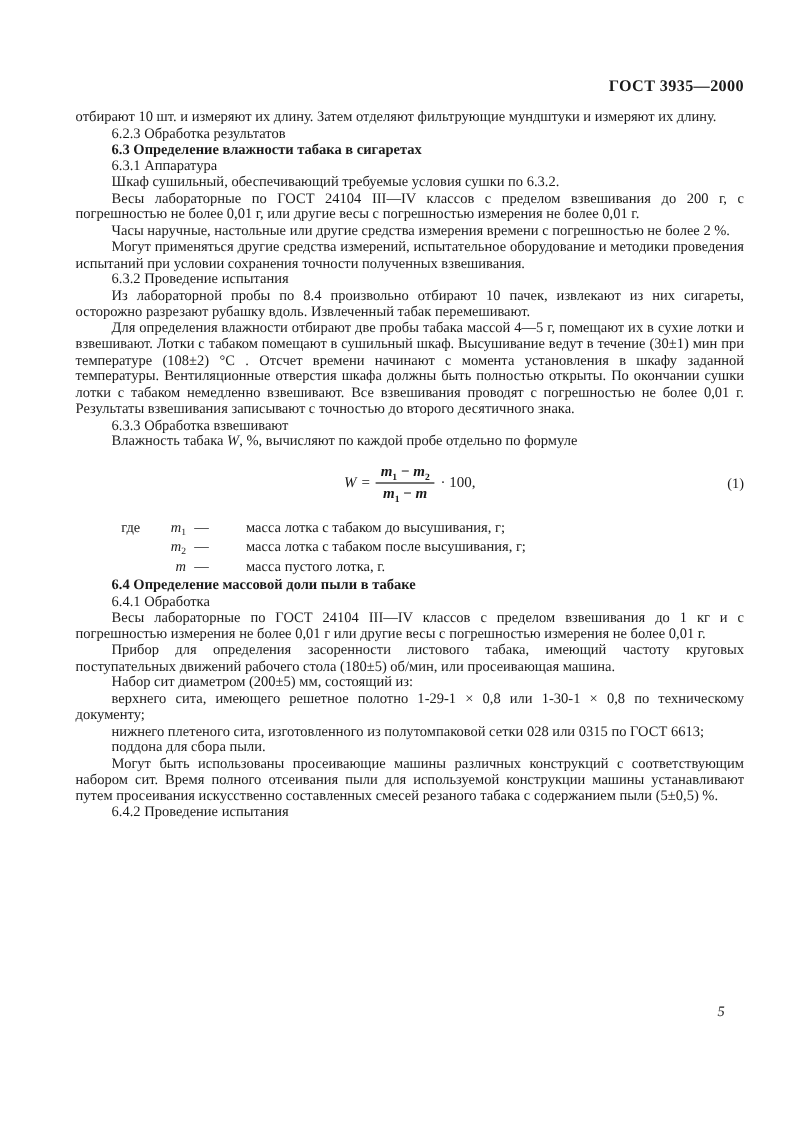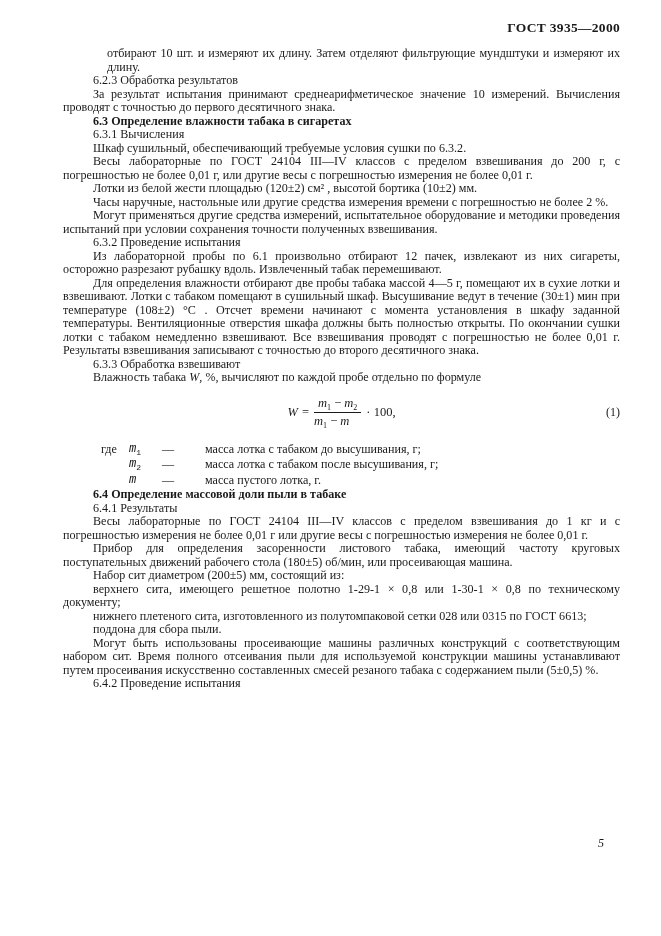--- a/index.html
+++ b/index.html
@@ -5,39 +5,39 @@
   html, body { margin: 0; padding: 0; }
   body {
     width: 661px; height: 936px;
     background: #ffffff;
     position: relative;
     overflow: hidden;
     font-family: "Liberation Serif", "DejaVu Serif", serif;
   }
   .page {
     position: absolute; inset: 0;
-    padding: 20px 41px 0 63px;
+    padding: 64px 41px 0 63px;
     color: #1a1a1a;
     box-sizing: border-box;
   }
   .doc-header {
     text-align: right;
     font-weight: 700;
     font-size: 13.5px;
     letter-spacing: 0.3px;
     margin-bottom: 11px;
   }
   .para {
     font-size: 12.1px;
     line-height: 13.5px;
     text-align: justify;
     text-indent: 30px;
     margin: 0;
   }
-  .para.noindent { text-indent: 0; margin-left: 44px; }
+  .para.noindent { text-indent: 0; }
   .para.bold { font-weight: 700; }
   .math-var { font-style: italic; }
   .msub {
     font-size: 8px;
     position: relative;
     top: 3px;
     font-style: normal;
   }
   
   .formula-row {
@@ -47,72 +47,71 @@
     justify-content: center;
     align-items: center;
     font-size: 12.5px;
     line-height: 1.1;
   }
   .formula-inline { display: flex; align-items: center; }
   .f-lhs { margin-right: 4px; }
   .f-eq { margin-right: 5px; }
   .fraction {
     display: inline-block;
-    text-align: left;
+    text-align: center;
     vertical-align: middle;
     margin-right: 5px;
+    font-weight: bold;
   }
   .frac-num {
     display: block;
     border-bottom: 1px solid #1a1a1a;
     padding: 0 4px 2px 4px;
   }
   .frac-den { display: block; padding-top: 2px; }
   .eq-number {
     position: absolute;
     right: 0;
     top: 50%;
     transform: translateY(-50%);
     font-size: 12px;
   }
   
   .defs { font-size: 12.1px; line-height: 14.4px; }
   .def-line { display: flex; padding-left: 38px; }
   .def-prefix { width: 28px; }
-  .def-var { width: 26px; text-align: left; font-style: italic; font-family: Liberation Mono, monospace; }
+  .def-var { width: 26px; text-align: right; font-style: italic; }
   .def-dash { width: 26px; text-align: center; }
   .def-text { flex: 1; margin-left: 24px; }
   .page-number {
     position: absolute;
     top: 836px;
     right: 57px;
     font-size: 12px;
     font-style: italic;
     color: #1a1a1a;
   }
 </style>
 </head>
 <body>
 
 <div class="page">
 
   <div class="doc-header">ГОСТ 3935—2000</div>
 
   <p class="para noindent">отбирают 10 шт. и измеряют их длину. Затем отделяют фильтрующие мундштуки и измеряют их длину.</p>
   <p class="para">6.2.3 Обработка результатов</p>
-  <p class="para">За результат испытания принимают среднеарифметическое значение 10 измерений. Вычисления проводят с точностью до первого десятичного знака.</p>
   <p class="para bold">6.3 Определение влажности табака в сигаретах</p>
-  <p class="para">6.3.1 Вычисления</p>
+  <p class="para">6.3.1 Аппаратура</p>
   <p class="para">Шкаф сушильный, обеспечивающий требуемые условия сушки по 6.3.2.</p>
   <p class="para">Весы лабораторные по ГОСТ 24104 III—IV классов с пределом взвешивания до 200 г, с погрешностью не более 0,01 г, или другие весы с погрешностью измерения не более 0,01 г.</p>
-  <p class="para">Лотки из белой жести площадью (120±2) см² , высотой бортика (10±2) мм.</p>
   <p class="para">Часы наручные, настольные или другие средства измерения времени с погрешностью не более 2 %.</p>
   <p class="para">Могут применяться другие средства измерений, испытательное оборудование и методики проведения испытаний при условии сохранения точности полученных взвешивания.</p>
   <p class="para">6.3.2 Проведение испытания</p>
-  <p class="para">Из лабораторной пробы по 6.1 произвольно отбирают 12 пачек, извлекают из них сигареты, осторожно разрезают рубашку вдоль. Извлеченный табак перемешивают.</p>
+  <p class="para">Из лабораторной пробы по 8.4 произвольно отбирают 10 пачек, извлекают из них сигареты, осторожно разрезают рубашку вдоль. Извлеченный табак перемешивают.</p>
   <p class="para">Для определения влажности отбирают две пробы табака массой 4—5 г, помещают их в сухие лотки и взвешивают. Лотки с табаком помещают в сушильный шкаф. Высушивание ведут в течение (30±1) мин при температуре (108±2) °С . Отсчет времени начинают с момента установления в шкафу заданной температуры. Вентиляционные отверстия шкафа должны быть полностью открыты. По окончании сушки лотки с табаком немедленно взвешивают. Все взвешивания проводят с погрешностью не более 0,01 г. Результаты взвешивания записывают с точностью до второго десятичного знака.</p>
   <p class="para">6.3.3 Обработка взвешивают</p>
 
   <p class="para"><span>Влажность табака </span><span class="math-var">W</span><span>, %, вычисляют по каждой пробе отдельно по формуле</span></p>
 
   <div class="formula-row">
     <div class="formula-inline">
       <span class="f-lhs math-var">W</span>
       <span class="f-eq">=</span>
       <span class="fraction">
@@ -139,21 +138,21 @@
     </div>
     <div class="def-line">
       <span class="def-prefix"></span>
       <span class="def-var"><span>m</span><span class="msub"></span></span>
       <span class="def-dash">—</span>
       <span class="def-text">масса пустого лотка, г.</span>
     </div>
   </div>
 
   <p class="para bold">6.4 Определение массовой доли пыли в табаке</p>
-  <p class="para">6.4.1 Результаты</p>
+  <p class="para">6.4.1 Обработка</p>
   <p class="para">Весы лабораторные по ГОСТ 24104 III—IV классов с пределом взвешивания до 1 кг и с погрешностью измерения не более 0,01 г или другие весы с погрешностью измерения не более 0,01 г.</p>
   <p class="para">Прибор для определения засоренности листового табака, имеющий частоту круговых поступательных движений рабочего стола (180±5) об/мин, или просеивающая машина.</p>
   <p class="para">Набор сит диаметром (200±5) мм, состоящий из:</p>
   <p class="para">верхнего сита, имеющего решетное полотно 1-29-1 × 0,8 или 1-30-1 × 0,8 по техническому документу;</p>
   <p class="para">нижнего плетеного сита, изготовленного из полутомпаковой сетки 028 или 0315 по ГОСТ 6613;</p>
   <p class="para">поддона для сбора пыли.</p>
   <p class="para">Могут быть использованы просеивающие машины различных конструкций с соответствующим набором сит. Время полного отсеивания пыли для используемой конструкции машины устанавливают путем просеивания искусственно составленных смесей резаного табака с содержанием пыли (5±0,5) %.</p>
   <p class="para">6.4.2 Проведение испытания</p>
 
   <div class="page-number">5</div>

